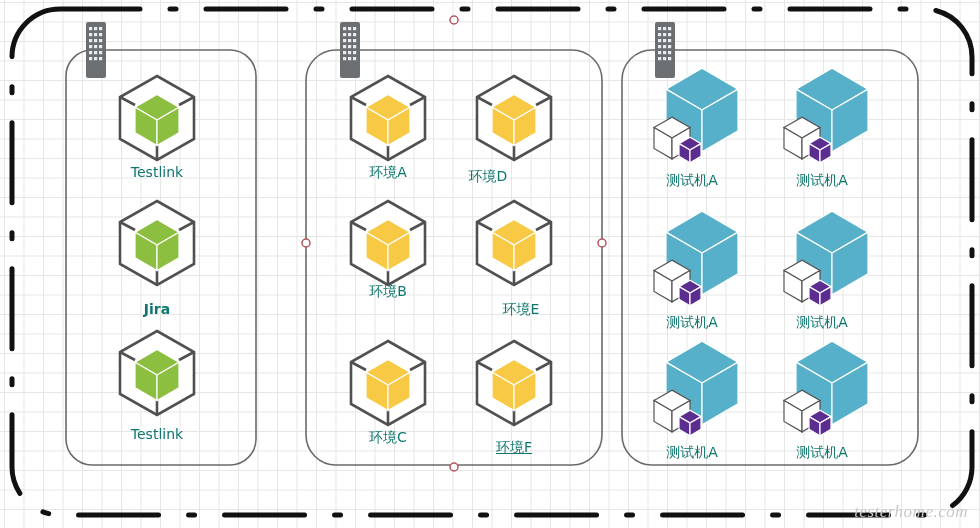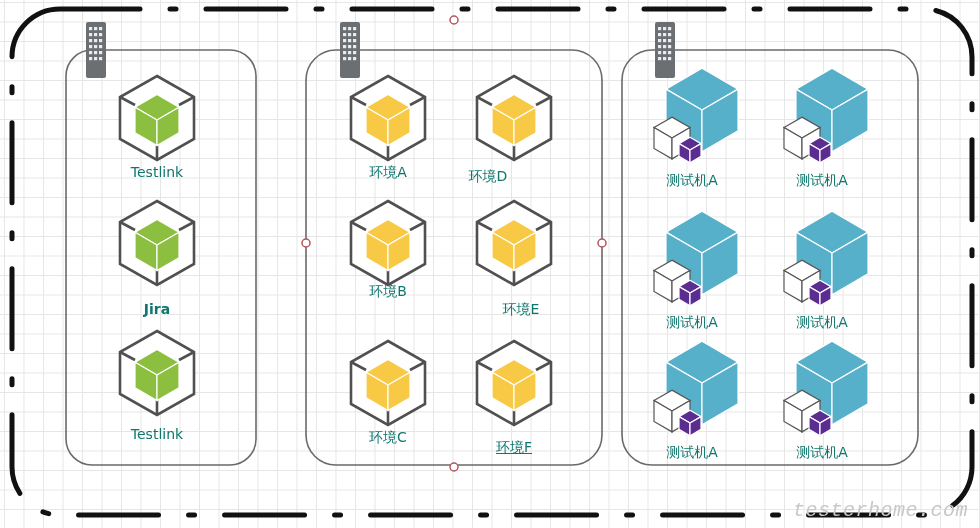--- a/index.html
+++ b/index.html
@@ -12,22 +12,22 @@
     background-size: 19.5px 19.5px;
     background-position: 4px 2px;
     font-family: "DejaVu Sans", "Liberation Sans", sans-serif;
   }
   #canvas { position:absolute; left:0; top:0; width:980px; height:528px; }
   .label {
     position:absolute; font-size:14px; color:#0f766e; text-align:center;
     width:120px; margin-left:-60px; white-space:nowrap;
   }
   .wm {
-    position:absolute; right:12px; bottom:6px; font-size:20px; color:#c8c8c8;
-    font-family: Liberation Mono, monospace; font-style:italic; letter-spacing:0.5px;
+    position:absolute; right:12px; bottom:6px; font-size:17px; color:#c8c8c8;
+    font-family: Liberation Serif, serif; font-style:italic; letter-spacing:0.5px;
   }
 </style>
 </head>
 <body>
 
 <svg id="canvas" viewBox="0 0 980 528" xmlns="http://www.w3.org/2000/svg">
   <defs>
 
     <g id="hexcube">
       <polygon points="0,-42 37,-21 37,21 0,42 -37,21 -37,-21" fill="#ffffff" stroke="#505050" stroke-width="2.6"></polygon>

